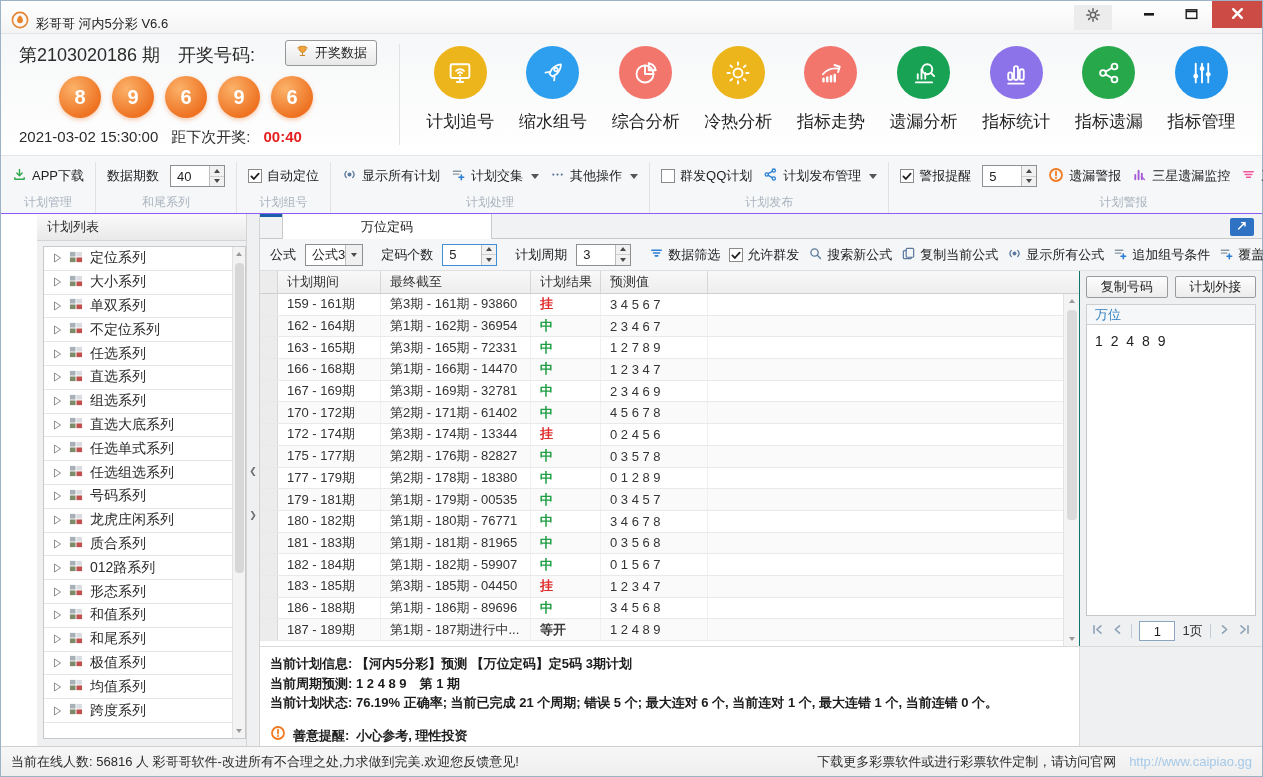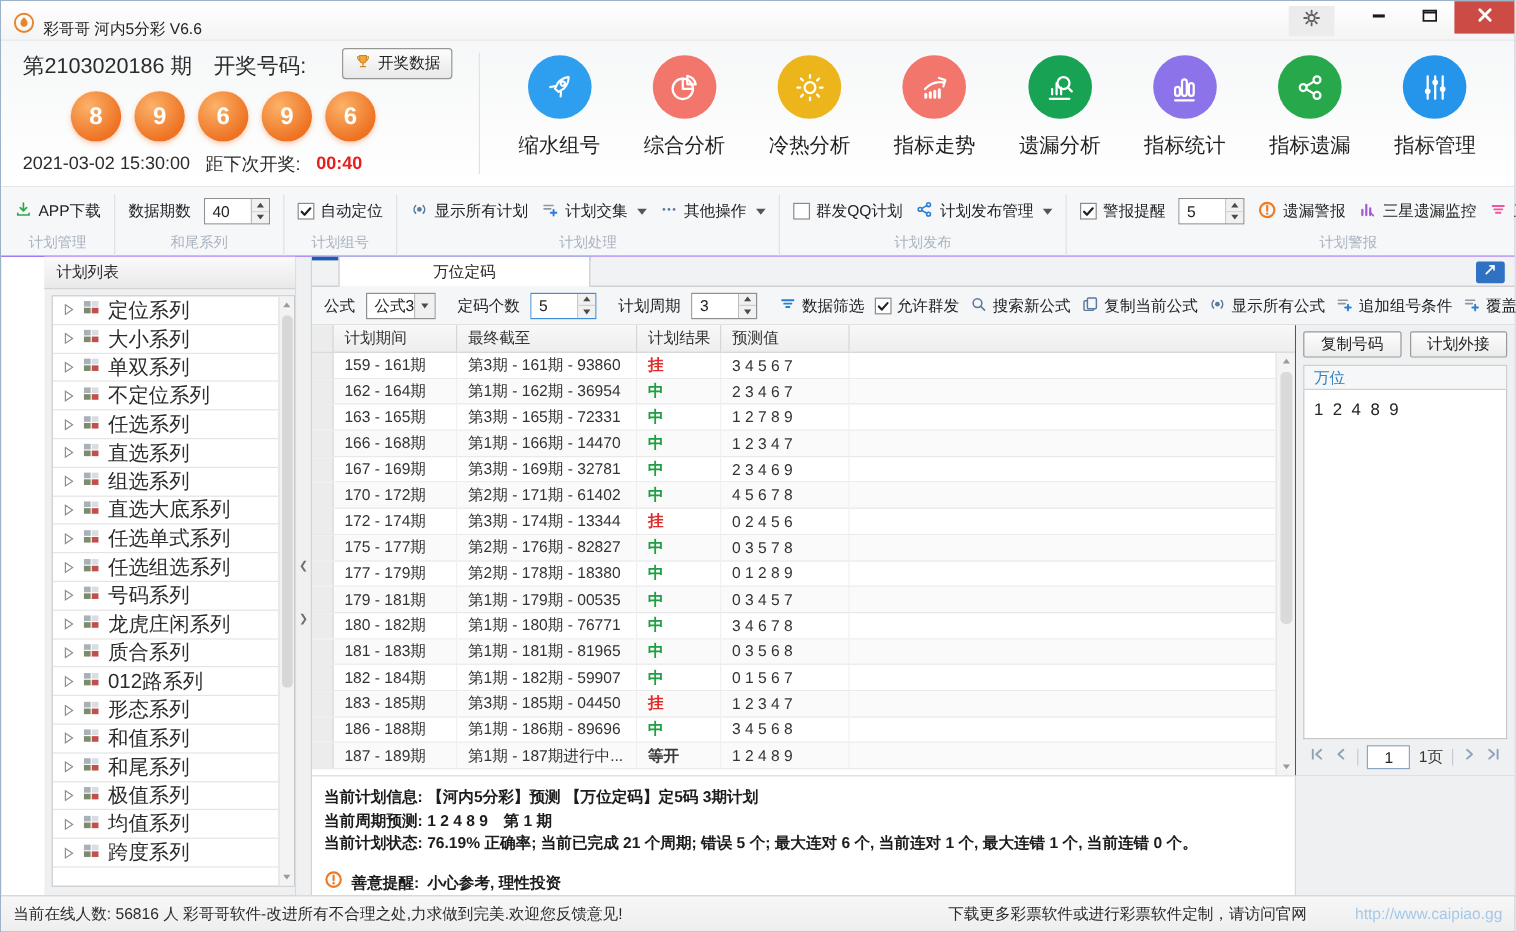--- a/index.html
+++ b/index.html
@@ -45,21 +45,21 @@
 .spin-up{border-bottom:1px solid #cfcfcf;}
 .arr-up{width:0;height:0;border-left:3.5px solid transparent;border-right:3.5px solid transparent;border-bottom:4px solid #4a4a4a;}
 .arr-dn{width:0;height:0;border-left:3.5px solid transparent;border-right:3.5px solid transparent;border-top:4px solid #4a4a4a;}
 .caret{width:0;height:0;border-left:4px solid transparent;border-right:4px solid transparent;border-top:5px solid #555;margin-left:3px;}
 
 
 .main{flex:1;display:flex;min-height:0;padding-left:36px;}
 .sidebar{flex:0 0 210px;background:#eef0f1;border-right:1px solid #d4d4d4;display:flex;flex-direction:column;}
 .sidebar-header{flex:0 0 27px;display:flex;align-items:center;padding-left:10px;font-size:13px;color:#2b2b2b;background:linear-gradient(#fafafa,#e9e9e9);border-bottom:1px solid #d4d4d4;}
 .series-panel{flex:1;margin:5px 0 7px 6px;background:#fff;border:1px solid #c9c9c9;position:relative;overflow:hidden;}
-.series-item{height:23.8px;display:flex;align-items:center;gap:7px;padding-left:9px;border-bottom:1px solid #e4e4e4;font-size:17px;color:#2b2b2b;cursor:pointer;margin-right:13px;}
+.series-item{height:23.8px;display:flex;align-items:center;gap:7px;padding-left:9px;border-bottom:1px solid #e4e4e4;font-size:14px;color:#2b2b2b;cursor:pointer;margin-right:13px;}
 .series-scroll{position:absolute;top:0;right:0;bottom:0;width:13px;background:#f3f3f3;border-left:1px solid #e2e2e2;display:flex;flex-direction:column;align-items:center;}
 .scroll-btn{height:14px;width:100%;display:flex;align-items:center;justify-content:center;cursor:pointer;}
 .scroll-btn.bottom{margin-top:auto;}
 .scroll-thumb{width:9px;flex:0 0 310px;background:#d7d7d7;border-radius:4px;margin-top:2px;cursor:pointer;}
 .splitter{flex:0 0 13px;background:#eef0f1;border-right:1px solid #d4d4d4;position:relative;}
 .split-btn{position:absolute;left:1px;width:10px;height:18px;font-size:9px;color:#6e6e6e;display:flex;align-items:center;justify-content:center;cursor:pointer;}
 .split-left{top:248px;}
 .split-right{top:292px;}
 
 .center{flex:1;display:flex;flex-direction:column;min-width:0;background:#fff;}
@@ -107,21 +107,21 @@
 .pg-btn{display:flex;align-items:center;justify-content:center;cursor:pointer;}
 
 .bottom-row{flex:0 0 99px;display:flex;border-top:1px solid #d9d9d9;}
 .info-box{flex:1;padding:7px 10px 0 10px;font-size:13px;font-weight:bold;color:#1c1c1c;line-height:19.5px;border-right:1px solid #d9d9d9;min-width:0;}
 .notice-line{display:flex;align-items:center;gap:7px;margin-top:12px;}
 .info-right{flex:0 0 182px;background:#eef0f1;}
 
 
 .statusbar{flex:0 0 30px;background:linear-gradient(#f7f7f7,#eeeeee);border-top:1px solid #cfcfcf;display:flex;align-items:center;font-size:13px;padding:0 10px;}
 .sb-left{color:#2b2b2b;}
-.sb-right{margin-left:auto;display:flex;gap:40px;align-items:center;}
+.sb-right{margin-left:auto;display:flex;gap:13px;align-items:center;}
 .sb-text{color:#2b2b2b;}
 .sb-url{color:#a5c9e8;cursor:pointer;}
 </style>
 </head>
 <body>
 
 <div id="app">
 
   <div class="titlebar">
     <span><svg width="18" height="18" viewBox="0 0 18 18">
@@ -174,20 +174,31 @@
         </div>
       <div class="draw-line3">
         <span>2021-03-02 15:30:00</span>
         <span>距下次开奖:</span>
         <span class="countdown">00:40</span>
       </div>
     </div>
     <div class="header-divider"></div>
     <div class="apps">
         <div class="app">
+    <div class="app-circle" style="background: rgb(237, 181, 28);">
+            <svg width="30" height="30" viewBox="0 0 24 24" stroke="#fff" stroke-width="1.5" stroke-linecap="round" stroke-linejoin="round" fill="none">
+              <rect x="4.5" y="5" width="15" height="11" rx="1.2"></rect>
+              <path d="M9.5 19.2h5M12 16v3.2"></path>
+              <path d="M8.8 10.3a4.6 4.6 0 0 1 6.4 0M10.4 12.1a2.4 2.4 0 0 1 3.2 0"></path>
+              <circle cx="12" cy="13.8" r=".9" fill="#fff" stroke="none"></circle>
+            </svg>
+          </div>
+    <div class="app-label">计划追号</div>
+  </div>
+        <div class="app">
     <div class="app-circle" style="background: rgb(45, 159, 238);">
             <svg width="30" height="30" viewBox="0 0 24 24" stroke="#fff" stroke-width="1.4" stroke-linecap="round" stroke-linejoin="round" fill="none">
               <g transform="rotate(42 12 12)">
                 <path d="M12 2.6c1.9 2 2.8 4.6 2.8 7.6l-1.2 4.2h-3.2L9.2 10.2c0-3 .9-5.6 2.8-7.6z"></path>
                 <circle cx="12" cy="8.4" r="1.4"></circle>
                 <path d="M9.6 12.8l-2.3 3M14.4 12.8l2.3 3"></path>
               </g>
             </svg>
           </div>
     <div class="app-label">缩水组号</div>

